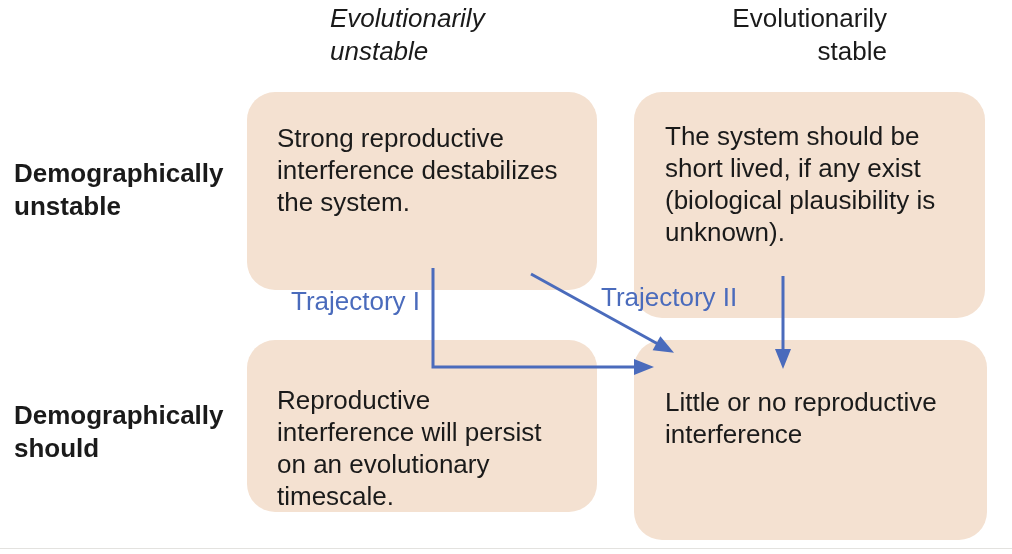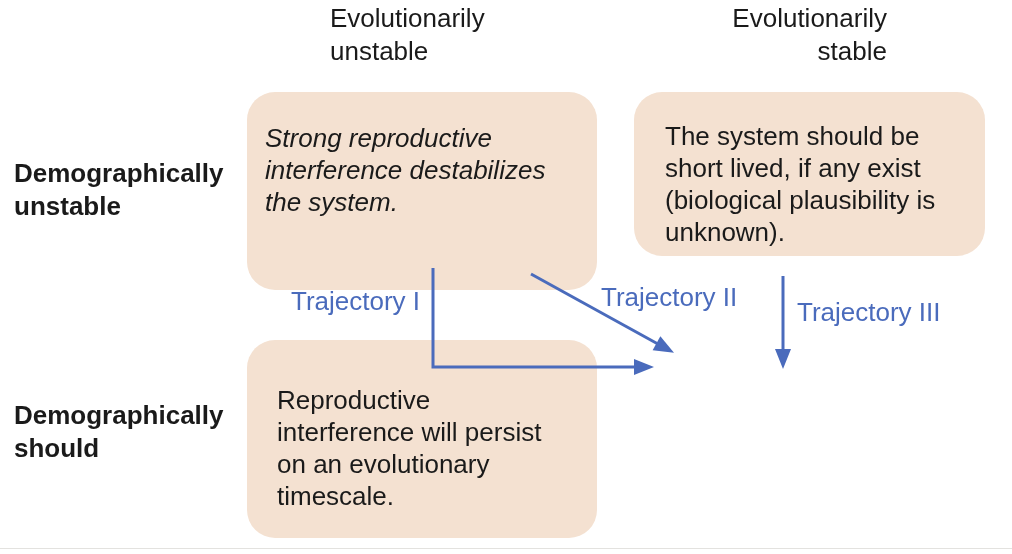--- a/index.html
+++ b/index.html
@@ -22,49 +22,49 @@
     width: 1012px; height: 554px;
   }
   .col-header {
     position: absolute;
     top: 2px;
     width: 195px;
     font-size: 26px;
     line-height: 33px;
     color: var(--text);
   }
-  .ch1 { left: 330px; }
+  .ch1 { left: 330px; font-style: italic; }
   .ch2 { left: 692px; text-align: right; }
   .row-label {
     position: absolute;
     left: 14px;
     width: 230px;
     font-size: 26px;
     line-height: 33px;
     color: var(--text);
     font-weight: bold;
   }
   .rl1 { top: 157px; }
   .rl2 { top: 399px; }
   .box {
     position: absolute;
     background: var(--cell-fill);
     border-radius: 28px;
   }
   .box-tl { left: 247px; top: 92px;  width: 350px; height: 198px; }
-  .box-tr { left: 634px; top: 92px;  width: 351px; height: 164px; }
-  .box-bl { left: 247px; top: 340px; width: 350px; height: 198px; }
+  .box-tr { left: 634px; top: 92px;  width: 351px; height: 226px; }
+  .box-bl { left: 247px; top: 340px; width: 350px; height: 172px; }
   .box-br { left: 634px; top: 340px; width: 353px; height: 200px; }
   .box-text {
     position: absolute;
     font-size: 26px;
     line-height: 32px;
     color: var(--text);
   }
-  .box-tl .box-text { left: 18px; top: 30px; width: 302px; font-style: italic; }
+  .box-tl .box-text { left: 30px; top: 30px; width: 302px; }
   .box-tr .box-text { left: 31px; top: 28px; width: 292px; }
   .box-bl .box-text { left: 30px; top: 44px; width: 282px; }
   .box-br .box-text { left: 31px; top: 46px; width: 306px; }
   .traj-label {
     position: absolute;
     font-size: 26px;
     line-height: 32px;
     white-space: nowrap;
     color: var(--blue);
   }
@@ -108,33 +108,35 @@
   </div>
 
   <div class="box box-tr">
     <div class="box-text">The system should be short lived, if any exist (biological plausibility is unknown).</div>
   </div>
 
   <div class="box box-bl">
     <div class="box-text">Reproductive interference will persist on an evolutionary timescale.</div>
   </div>
 
+  <div class="box box-br">
+    <div class="box-text">Little or no reproductive interference</div>
+  </div>
 
   <svg class="arrows" viewBox="0 0 1012 554" xmlns="http://www.w3.org/2000/svg">
     <defs>
       <marker id="ah" markerUnits="userSpaceOnUse" markerWidth="22" markerHeight="18" refX="13" refY="9" orient="auto">
         <path class="arrow-head" d="M1,1 L21,9 L1,17 Z"></path>
       </marker>
     </defs>
     <polyline class="arrow-line" points="433,268 433,367 646,367" marker-end="url(#ah)"></polyline>
     <line class="arrow-line" x1="531" y1="274" x2="667" y2="349" marker-end="url(#ah)"></line>
     <line class="arrow-line" x1="783" y1="276" x2="783" y2="361" marker-end="url(#ah)"></line>
   </svg>
 
   <div class="traj-label tl1">Trajectory I</div>
 
   <div class="traj-label tl2">Trajectory II</div>
 
-  <div class="traj-label tl3">Trajectory III</div>
 
   <div class="bottom-rule"></div>
 
 </div>
 
 </body></html>

